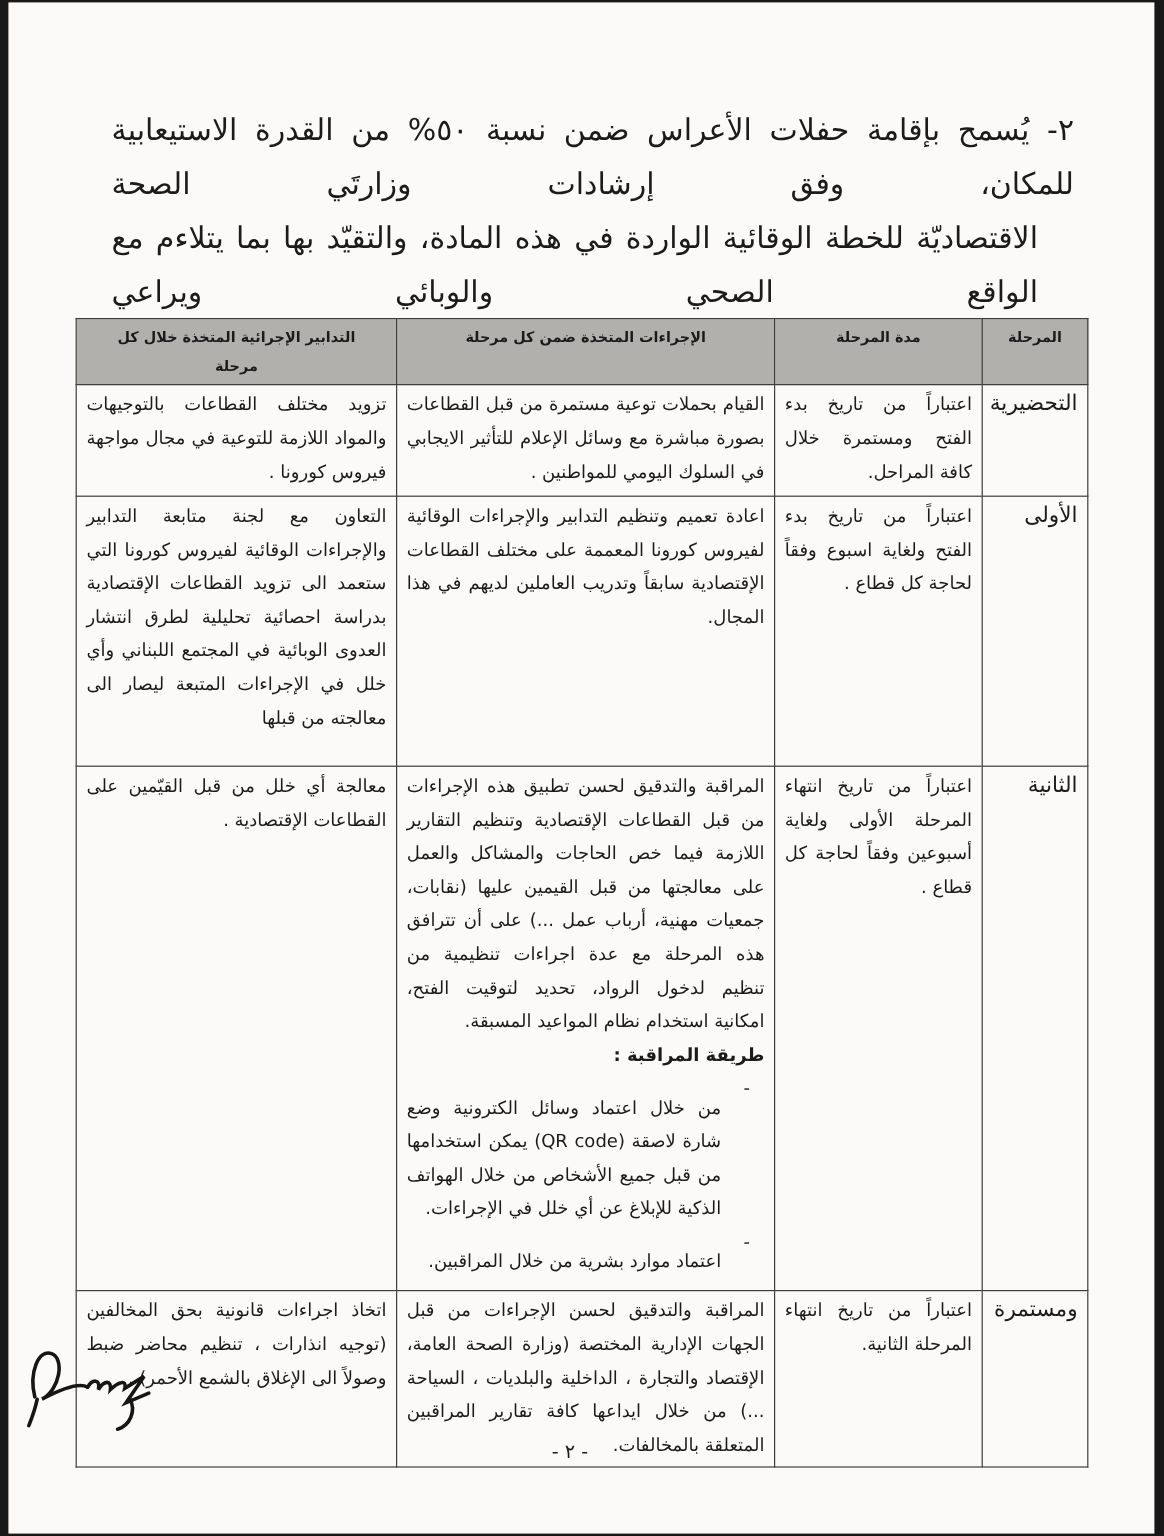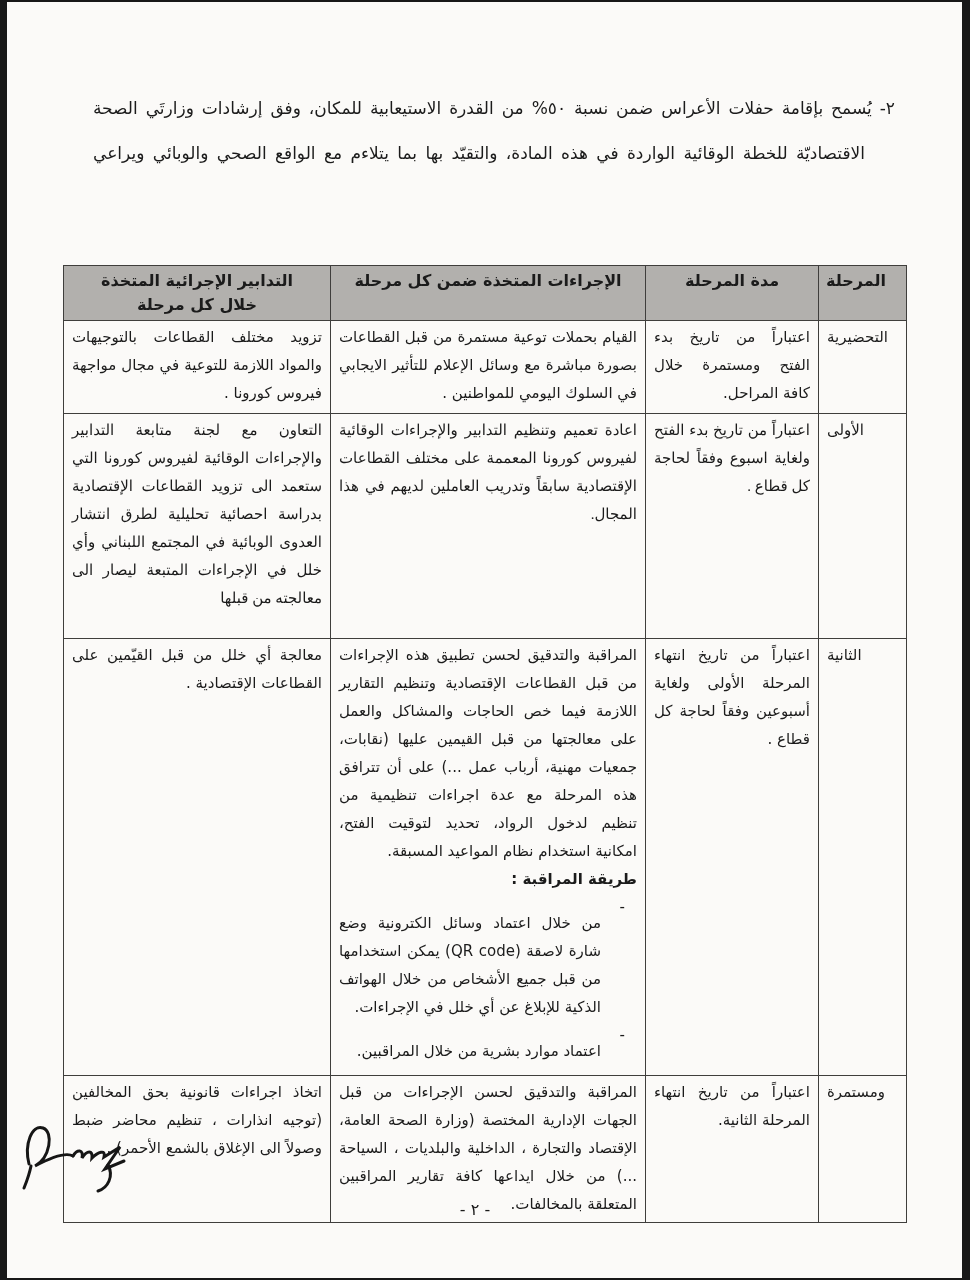--- a/index.html
+++ b/index.html
@@ -10,46 +10,46 @@
     color:var(--ink,#1b1b1b);
   }
   .edge{position:absolute;background:var(--edge,#181818);z-index:5;}
   .edge-left{left:0;top:0;width:7px;height:1280px;}
   .edge-right{right:0;top:0;width:8px;height:1280px;}
   .edge-top{left:0;top:0;width:970px;height:2px;}
   .edge-bottom{left:0;bottom:0;width:970px;height:2px;}
 
   .intro{
     position:absolute;top:86px;right:75px;width:802px;
-    direction:rtl;font-size:17px;line-height:45px;
+    direction:rtl;font-size:25px;line-height:45px;
   }
   .intro-line{text-align:justify;text-align-last:justify;white-space:normal;}
   .intro-line.indented{padding-right:30px;}
   .intro-line.last{text-align:right;text-align-last:right;}
 
   table.phases{
     position:absolute;left:63px;top:265px;width:843px;
     direction:rtl;border-collapse:collapse;table-layout:fixed;
     font-size:15px;line-height:28px;
   }
   table.phases th, table.phases td{
     border:1.5px solid var(--border,#3f3e3c);
     vertical-align:top;padding:2px 8px 4px 8px;
   }
   table.phases th{
     background:var(--header-bg,#b2b0ad);
-    font-weight:bold;text-align:center;font-size:16px;
+    font-weight:bold;text-align:center;font-size:12px;
     padding:3px 20px;line-height:24px;height:24px;
   }
-  td.phase-cell{text-align:left;padding-top:10px;font-size:15px;}
+  td.phase-cell{text-align:right;padding-top:10px;font-size:18px;}
   td.duration-cell div, td.measures-cell .cell-p, td.procedures-cell .cell-p{
     text-align:justify;text-align-last:auto;
   }
   .row-0 td{height:86px;}
-  .row-1 td{height:218px;font-family:Liberation Serif, serif;}
+  .row-1 td{height:218px;}
   .row-2 td{height:430px;}
   .row-3 td{height:110px;}
   .cell-p{margin:0 0 0 0;}
   .subhead{text-align:right;font-weight:bold;}
   .bullet{display:flex;direction:rtl;padding-right:12px;}
   .bullet .dash{flex:none;width:18px;text-align:right;padding-left:6px;}
   .bullet .btext{flex:1;text-align:justify;margin-top:16px;}
 
   .signature{position:absolute;left:22px;top:1112px;z-index:6;}
   .page-number{

